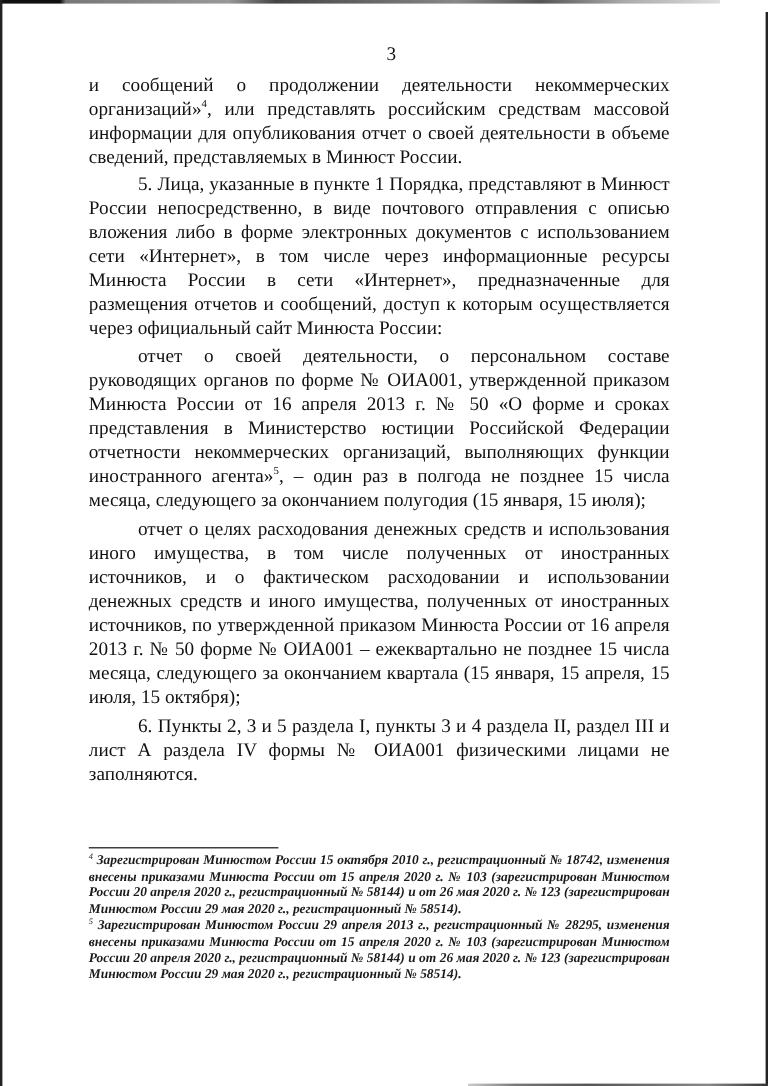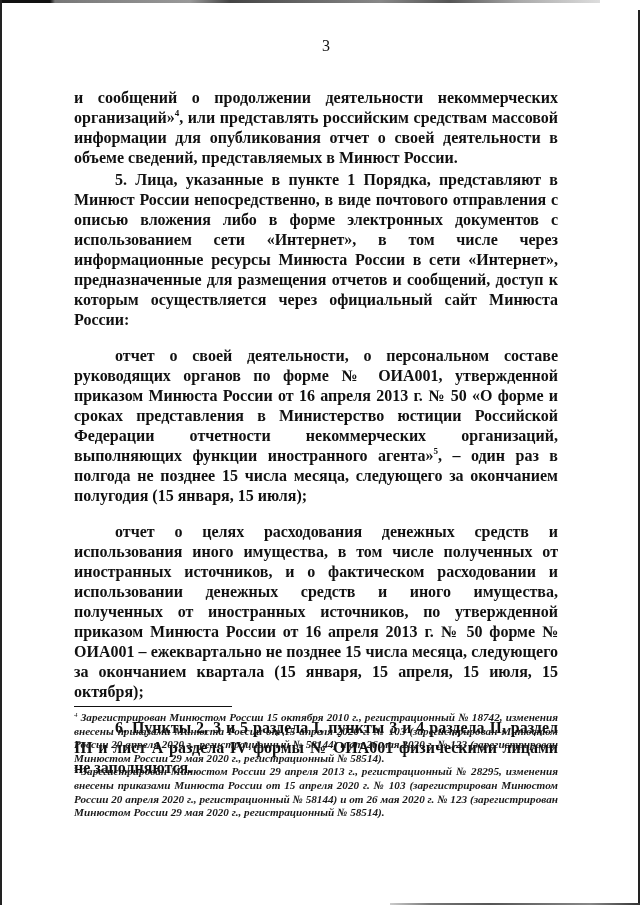--- a/index.html
+++ b/index.html
@@ -35,34 +35,33 @@
     left: 0;
     width: 640px;
     text-align: center;
     font-size: 16px;
     line-height: 20px;
   }
   .page-number span { padding-left: 12px; }
   .body-text {
     position: absolute;
     left: 74px;
-    top: 88px;
+    top: 62px;
     width: 484px;
     font-size: 16px;
     line-height: 20px;
     text-align: justify;
-    font-weight: bold;
   }
   .body-text p {
     margin: 0 0 1.5px 0;
     text-indent: 0;
     hyphens: none;
   }
   .body-text p.indent { text-indent: 41px; }
-  .body-text p.gap-before { margin-top: 16px; }
+  .body-text p.gap-before { margin-top: 4px; }
   sup.fn-ref {
     font-size: 9px;
     line-height: 0;
     vertical-align: 7px;
   }
   .footnote-separator {
     position: absolute;
     left: 74px;
     top: 706px;
     width: 158px;

